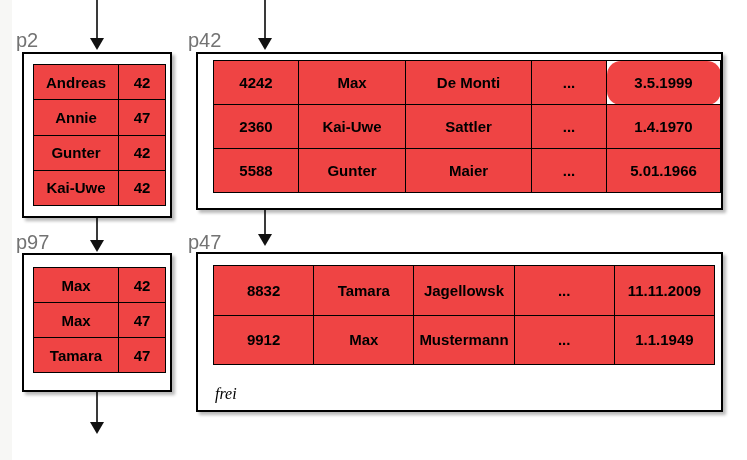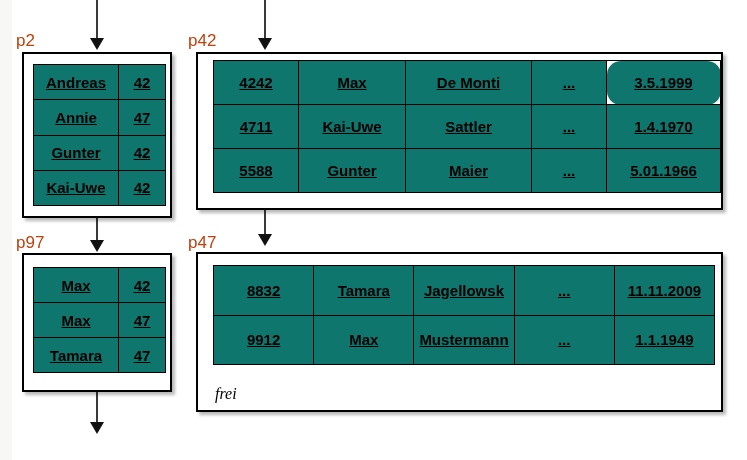--- a/index.html
+++ b/index.html
@@ -35,46 +35,45 @@
     box-sizing: border-box;
     border: 2px solid #000000;
     background: #ffffff;
     box-shadow: 3px 3px 3px rgba(0,0,0,0.28);
   }
 
   
   .page-label {
     position: absolute;
     font-family: "Liberation Sans", sans-serif;
-    font-size: 17px;
+    font-size: 20px;
     line-height: 17px;
-    color: #c2410c;
+    color: #737373;
     white-space: nowrap;
   }
 
   
   .tbl {
     position: absolute;
     box-sizing: border-box;
     border-collapse: collapse;
     background: #ffffff;
     table-layout: fixed;
   }
   .tbl td {
     border: 1px solid #000000;
     text-align: center;
     vertical-align: middle;
     color: #000000;
     font-family: "Liberation Sans", sans-serif;
     font-size: 15px;
     font-weight: 600;
     padding: 0;
-    background: #0f766e;
+    background: #ef4444;
     white-space: nowrap;
-    text-decoration: underline;
   }
   .tbl.dir td { font-size: 15px; }
   .tbl.data td { font-size: 15px; }
 
   .frei {
     position: absolute;
     font-family: "Liberation Serif", serif;
     font-style: italic;
     font-size: 16px;
     line-height: 16px;
@@ -164,21 +163,21 @@
   <table class="tbl data" style="left:213px; top:60px; width:502px; height:133px;">
     <tbody>
       <tr>
         <td style="width:84px;margin-top:32px;">4242</td>
         <td style="width:106px;">Max</td>
         <td style="width:125px;">De Monti</td>
         <td style="width:74px;">...</td>
         <td style="width:113px;border-radius:14px;">3.5.1999</td>
       </tr>
       <tr>
-        <td>4711</td>
+        <td>2360</td>
         <td>Kai-Uwe</td>
         <td>Sattler</td>
         <td>...</td>
         <td>1.4.1970</td>
       </tr>
       <tr>
         <td>5588</td>
         <td>Gunter</td>
         <td>Maier</td>
         <td>...</td>

